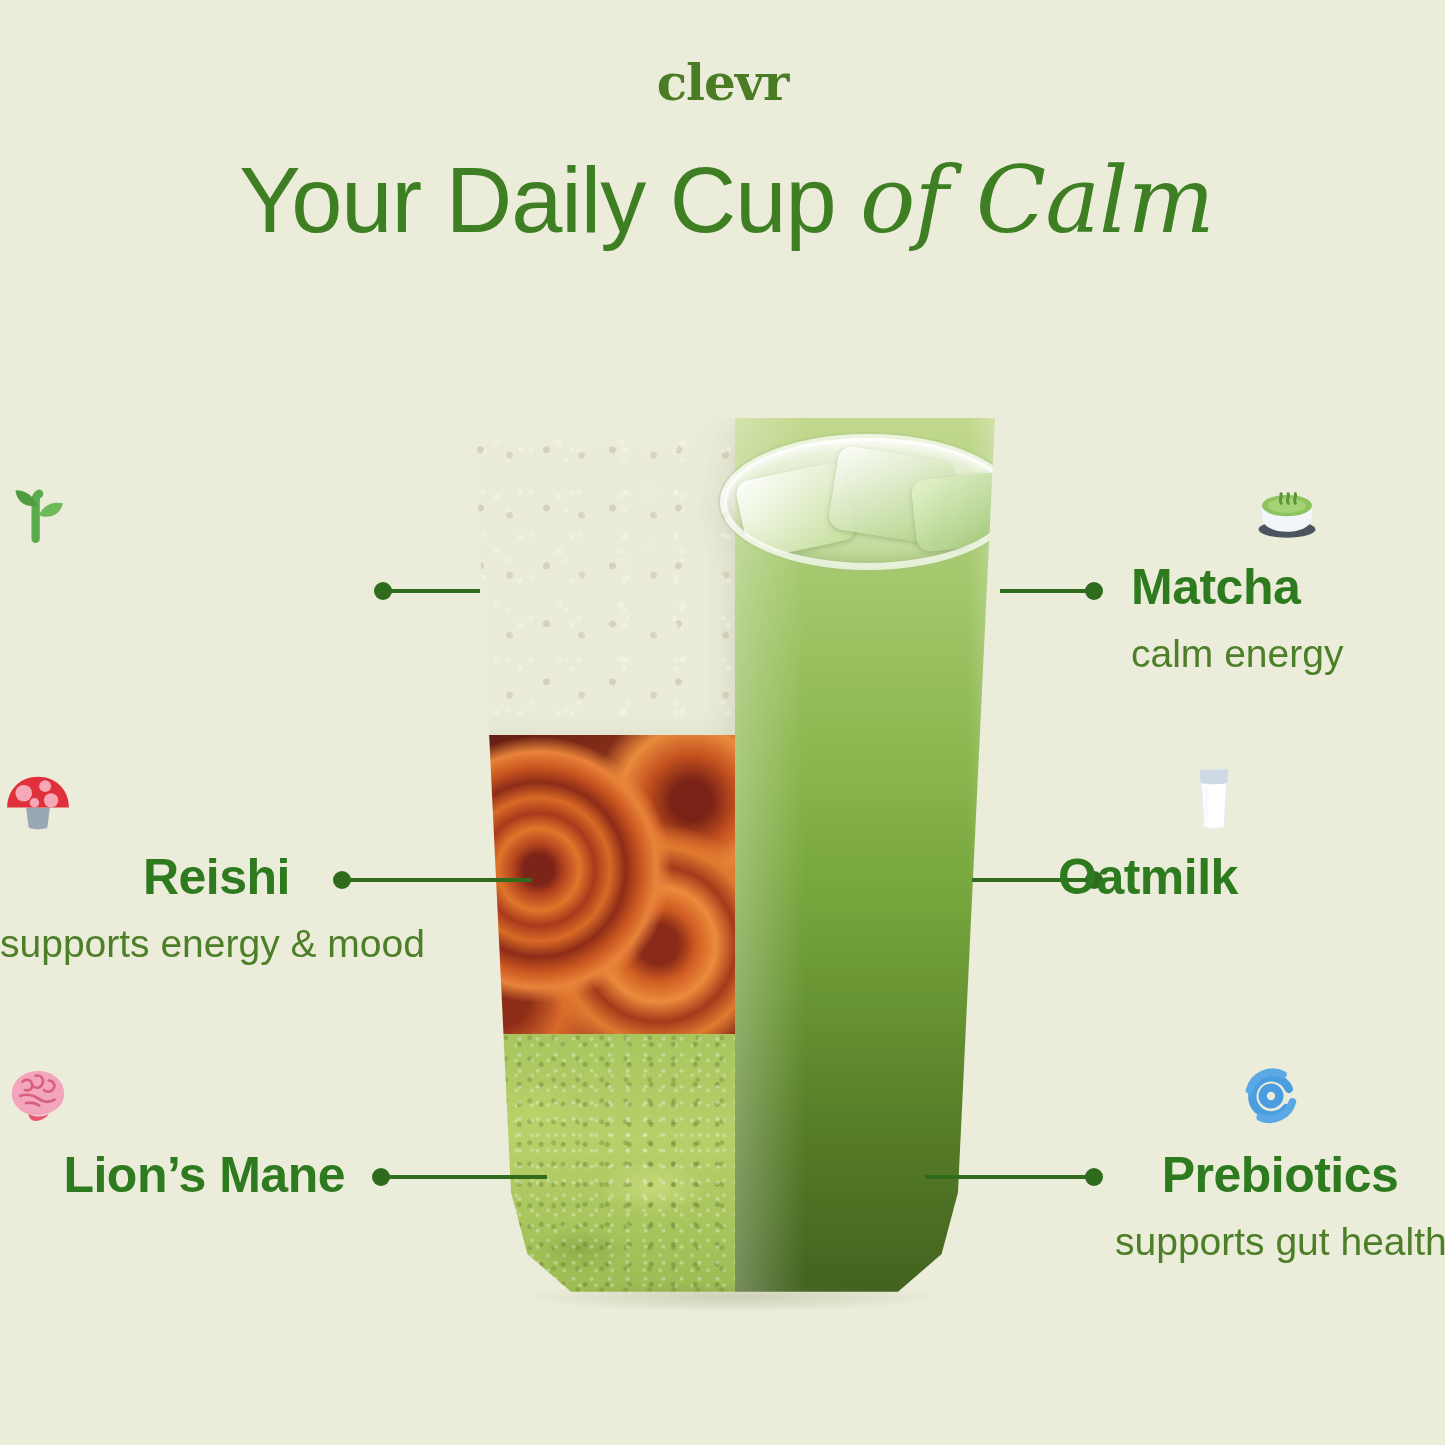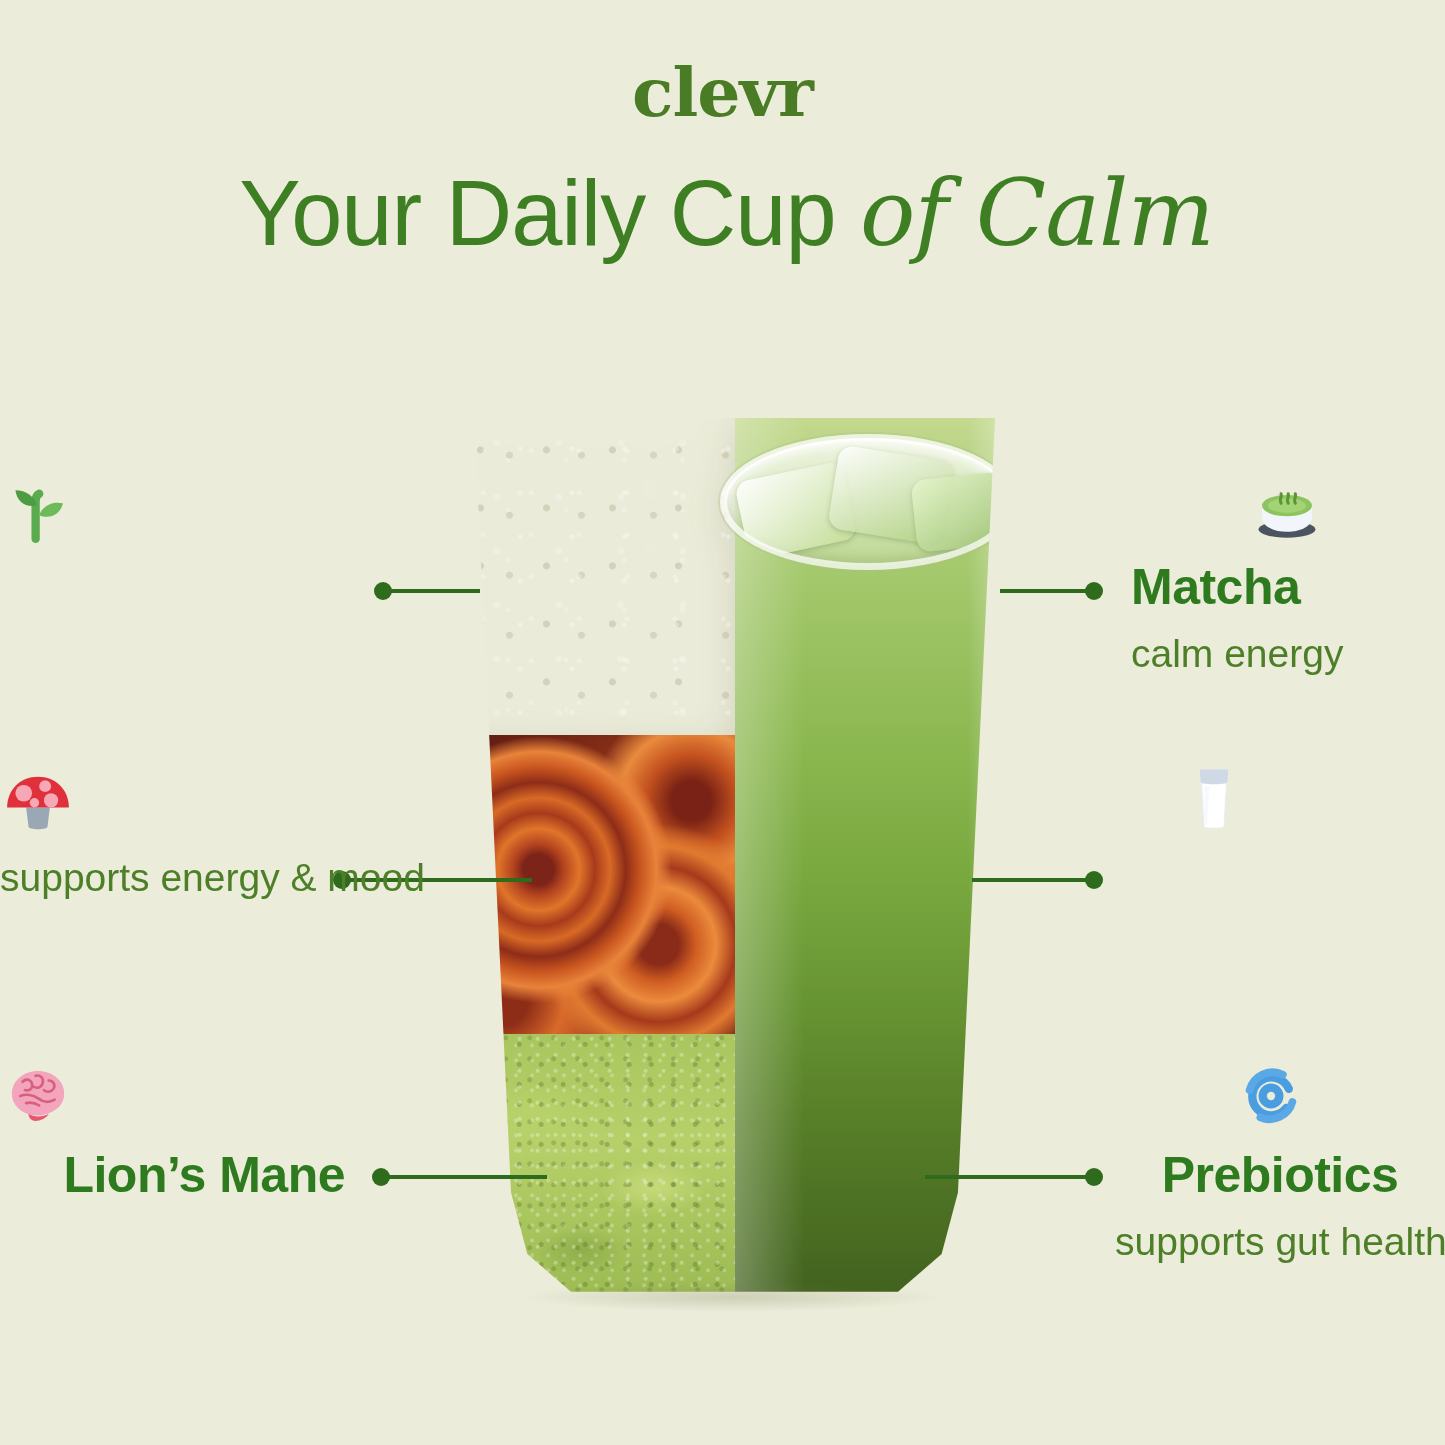--- a/index.html
+++ b/index.html
@@ -10,31 +10,31 @@
     position:relative;
     overflow:hidden;
   }
 
   
   .logo {
     position:absolute;
     top:58px; left:0; width:100%;
     text-align:center;
     font-family:"DejaVu Serif", serif;
-    font-size:68px;
+    font-size:50px;
     font-weight:600;
     letter-spacing:-1px;
     color:#4a7c25;
     line-height:1;
   }
 
   
   .headline {
     position:absolute;
-    top:164px; left:0; width:100%;
+    top:151px; left:0; width:100%;
     text-align:center;
     color:#3f7f24;
     font-size:92px;
     font-weight:400;
     letter-spacing:-1px;
     line-height:1.08;
     white-space:nowrap;
     padding-left:8px;
   }
   .headline .em {
@@ -252,20 +252,21 @@
   <span class="icon">
     <svg viewBox="0 0 64 64" xmlns="http://www.w3.org/2000/svg" aria-hidden="true">
       <path d="M22 40h20l-2 16c0 3-16 3-16 0z" fill="#9aa7b5"></path>
       <path d="M6 40c0-15 11-26 26-26s26 11 26 26z" fill="#e0303c"></path>
       <circle cx="20" cy="28" r="7" fill="#f6a8b6"></circle>
       <circle cx="38" cy="22" r="5" fill="#f6a8b6"></circle>
       <circle cx="43" cy="34" r="6" fill="#f6a8b6"></circle>
       <circle cx="29" cy="36" r="4" fill="#f6a8b6"></circle>
     </svg>
   </span>
+  <div class="name">Reishi</div>
   <div class="desc">supports energy &amp; mood</div>
 </div>
 
 <div class="callout side-left" style="left:0; top:1058px; width:345px;">
   <span class="icon">
     <svg viewBox="0 0 64 64" xmlns="http://www.w3.org/2000/svg" aria-hidden="true">
       <path d="M10 30c0-11 10-19 22-19s22 8 22 19c0 8-5 13-12 16-5 2-9 3-15 2-10-2-17-9-17-18z" fill="#f2a5bd"></path>
       <path d="M24 47c5 3 12 3 17 0-2 4-7 6-11 6s-6-3-6-6z" fill="#e8576f"></path>
       <g fill="none" stroke="#d9607c" stroke-width="2.2" stroke-linecap="round">
         <path d="M19 20c3-3 7-2 8 2s-3 6-6 5"></path>
@@ -299,20 +300,21 @@
 
 <div class="callout side-right" style="left:1058px; top:760px; width:387px;">
   <span class="icon">
     <svg viewBox="0 0 64 64" xmlns="http://www.w3.org/2000/svg" aria-hidden="true">
       <path d="M20 8h24l-3 48c0 2-18 2-18 0z" fill="#e8edf4"></path>
       <path d="M22 20h20l-2 36c0 1.4-16 1.4-16 0z" fill="#ffffff"></path>
       <path d="M20 8h24l-0.7 11c-5 2-17 2-22.6 0z" fill="#cfd9e6"></path>
       <path d="M24 22h4l-1.6 32h-3z" fill="#f7fafd"></path>
     </svg>
   </span>
+  <div class="name">Oatmilk</div>
 </div>
 
 <div class="callout side-right" style="left:1115px; top:1058px; width:330px;text-align:center;">
   <span class="icon">
     <svg viewBox="0 0 64 64" xmlns="http://www.w3.org/2000/svg" aria-hidden="true">
       <circle cx="32" cy="32" r="7" fill="none" stroke="#4a9ee0" stroke-width="7"></circle>
       <path d="M47 26a16 16 0 1 0-2 16" fill="none" stroke="#4a9ee0" stroke-width="7" stroke-linecap="round"></path>
       <path d="M14 27A20 20 0 0 1 42 14" fill="none" stroke="#5aa9e6" stroke-width="6.5" stroke-linecap="round"></path>
       <path d="M50 37A20 20 0 0 1 23 50" fill="none" stroke="#5aa9e6" stroke-width="6.5" stroke-linecap="round"></path>
     </svg>

